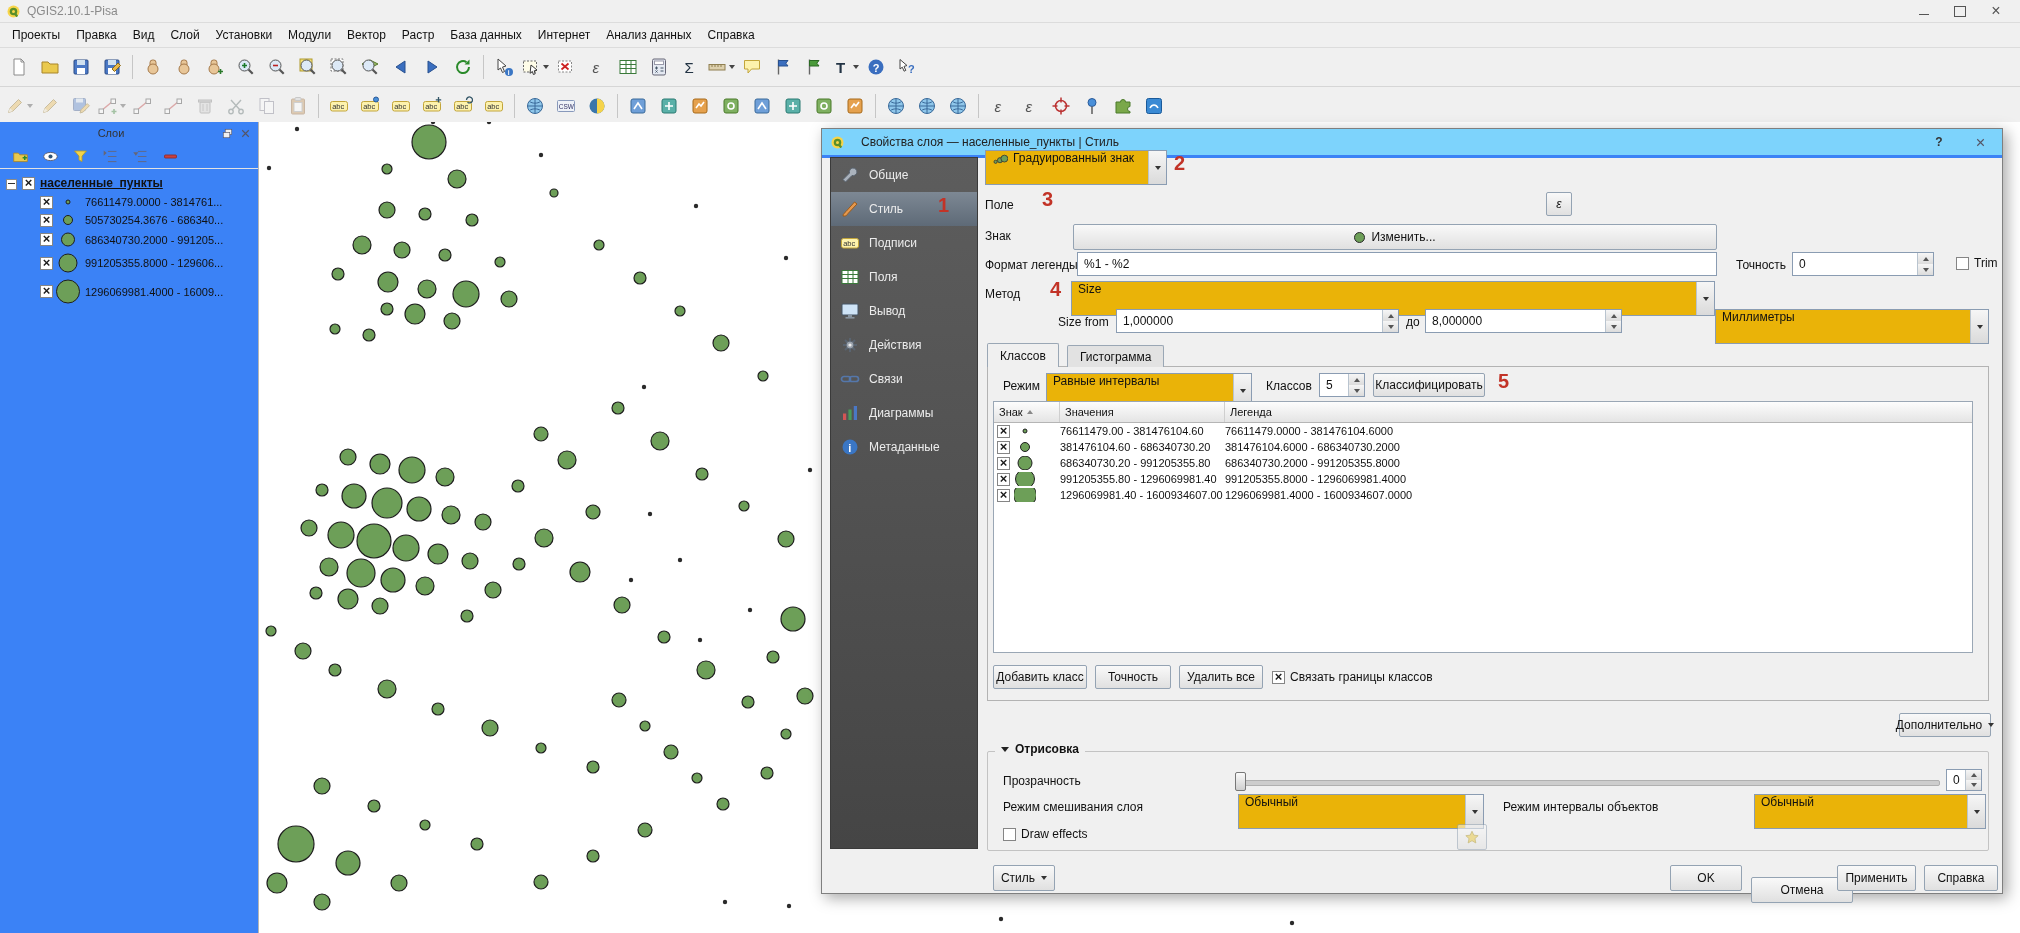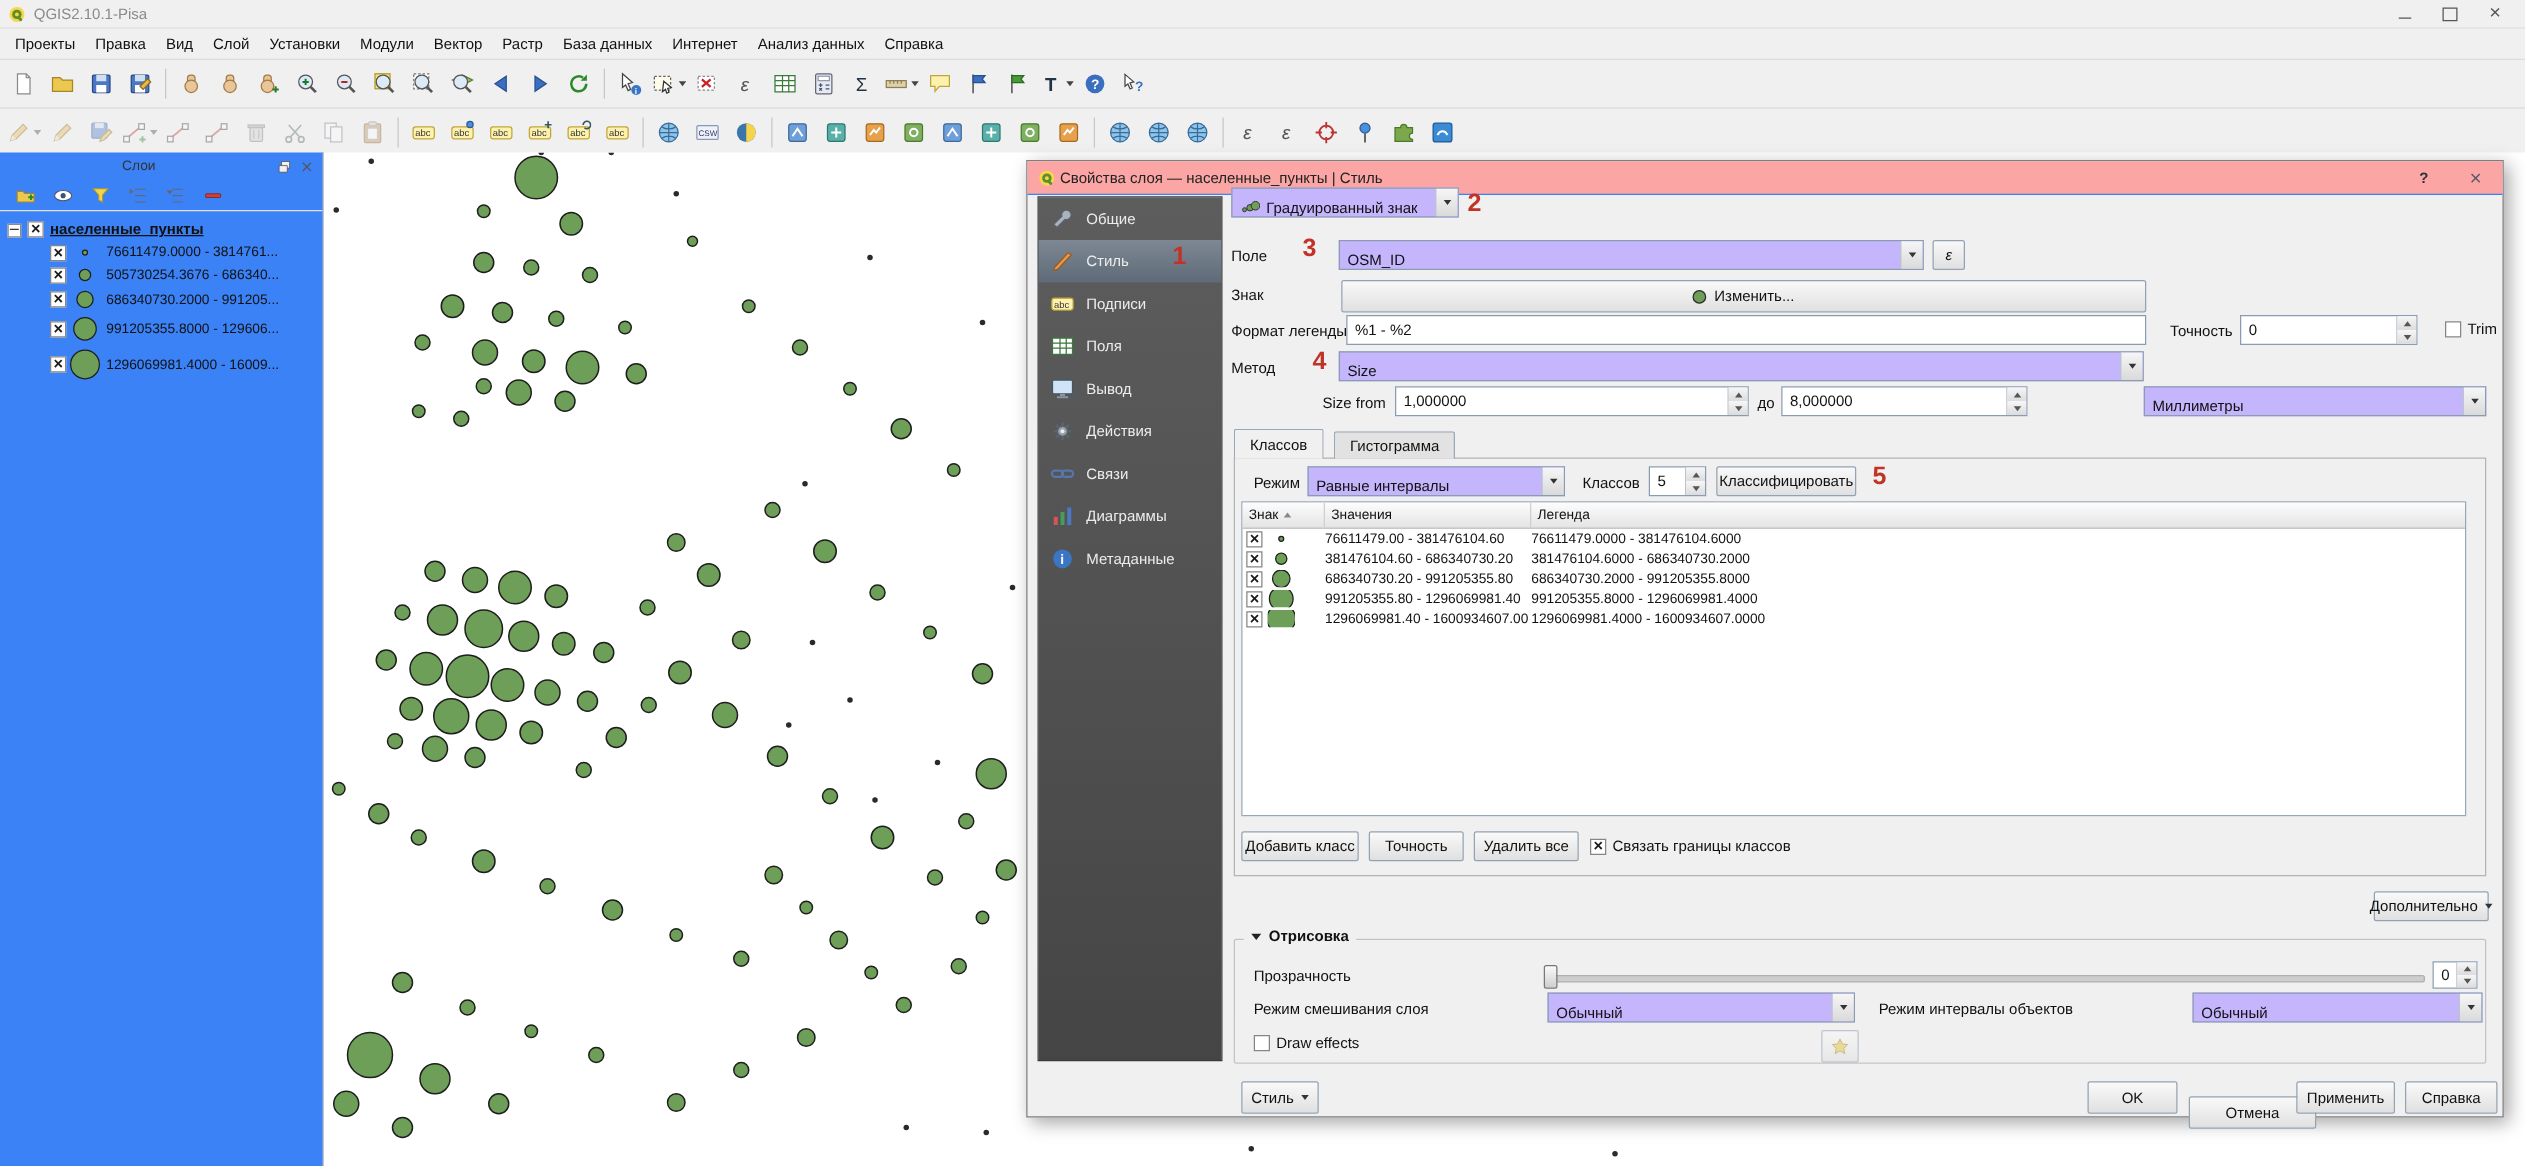--- a/index.html
+++ b/index.html
@@ -39,31 +39,31 @@
   .expander::after{content:"";position:absolute;left:1px;right:1px;top:3px;height:1px;background:#333}
   .layer-name{font-weight:bold;text-decoration:underline}
   .tree-class{display:flex;align-items:center;padding-left:40px}
   .cls-label{font-size:11px;margin-left:2px;white-space:nowrap}
   .cb{display:inline-block;width:13px;height:13px;background:#fff;border:1px solid #858585;box-sizing:border-box;text-align:center;flex:none}
   .cb.on::after{content:"×";display:block;font-size:13px;line-height:10px;font-weight:bold;color:#1a1a1a}
   .map{flex:1;background:#fff;position:relative;overflow:hidden}
   
   .dialog{position:absolute;left:821px;top:128px;width:1180px;height:764px;background:#f0f0f0;
           border:1px solid #7f7f7f;box-shadow:4px 4px 14px rgba(0,0,0,.35);z-index:10}
-  .dlg-titlebar{height:26px;display:flex;align-items:center;gap:3px;padding:0 8px;background:#fca5a5;border-bottom:1px solid #3b82f6}
+  .dlg-titlebar{height:26px;display:flex;align-items:center;gap:16px;padding:0 8px;background:#7dd3fc;border-bottom:3px solid #3b82f6}
   .dlg-title{font-size:12px;color:#222}
   .dlg-help-btn{position:absolute;left:1106px;top:3px;width:22px;height:20px;display:flex;align-items:center;justify-content:center;color:#333;font-weight:bold}
   .dlg-close-btn{position:absolute;left:1144px;top:3px;width:28px;height:20px;display:flex;align-items:center;justify-content:center}
   .dlg-close-btn svg{width:13px;height:13px}
   .dlg-sidebar{position:absolute;left:8px;top:28px;width:148px;height:692px;background:linear-gradient(180deg,#5d5d5d,#454545);border:1px solid #3a3a3a;box-sizing:border-box}
   .sb-item{height:34px;display:flex;align-items:center;gap:9px;padding:0 9px;color:#ececec}
   .sb-item.active{background:linear-gradient(180deg,#7d8894,#5e6a77)}
   .sb-ico svg{width:20px;height:20px;display:block}
   .lbl{position:absolute;white-space:nowrap}
-  .combo{position:absolute;height:24px;background:#c4b5fd;border:1px solid #8a9cb2;box-sizing:border-box;display:flex;align-items:flex-end;padding-left:6px;gap:5px}
+  .combo{position:absolute;height:35px;background:#eab308;border:1px solid #8a9cb2;box-sizing:border-box;display:flex;align-items:flex-start;padding-left:6px;gap:5px}
   .combo-text{white-space:nowrap;overflow:hidden}
   .combo-arrow{margin-left:auto;width:17px;align-self:stretch;background:linear-gradient(#f6f6f6,#dadada);border-left:1px solid #b9c4cf;display:flex;align-items:center;justify-content:center;flex:none}
   .combo-arrow::after{content:"";border-left:3.5px solid transparent;border-right:3.5px solid transparent;border-top:4.5px solid #333}
   .combo-ico svg{width:16px;height:16px;display:block}
   .input{position:absolute;height:24px;background:#fff;border:1px solid #8a9cb2;box-sizing:border-box;display:flex;align-items:center;padding-left:6px}
   .spin{position:absolute;height:24px;background:#fff;border:1px solid #8a9cb2;box-sizing:border-box;display:flex;align-items:center;padding-left:6px}
   .sp-btns{margin-left:auto;width:15px;align-self:stretch;border-left:1px solid #b9c4cf;display:flex;flex-direction:column;flex:none}
   .sp-btns div{flex:1;background:linear-gradient(#f6f6f6,#dcdcdc);display:flex;align-items:center;justify-content:center}
   .tri-up{width:0;height:0;border-left:3px solid transparent;border-right:3px solid transparent;border-bottom:4px solid #555}
   .tri-down{width:0;height:0;border-left:3px solid transparent;border-right:3px solid transparent;border-top:4px solid #555}
@@ -889,24 +889,20 @@
           <circle cx="4.5" cy="13.5" r="2" fill="#6d9f58" stroke="#333"></circle>
           <circle cx="10" cy="11.5" r="3.2" fill="#6d9f58" stroke="#333"></circle>
           <circle cx="15.5" cy="9.5" r="4.3" fill="#6d9f58" stroke="#333"></circle>
         </svg>
       </span>
     <span class="combo-text">Градуированный знак</span>
     <span class="combo-arrow"></span>
   </div>
 
   <span class="lbl" style="left:163px;top:69px">Поле</span>
-  <div class="combo" style="left:249px;top:63px;width:468px">
-    <span class="combo-text">OSM_ID</span>
-    <span class="combo-arrow"></span>
-  </div>
   <div class="btn" style="left:724px;top:63px;width:26px;font-style:italic">ε</div>
 
   <span class="lbl" style="left:163px;top:100px">Знак</span>
   <div class="btn" style="left:251px;top:95px;width:644px;height:26px">
     <span class="sym-dot"></span>
     <span>Изменить...</span>
   </div>
 
   <span class="lbl" style="left:163px;top:129px">Формат легенды</span>
   <div class="input" style="left:255px;top:123px;width:640px">

